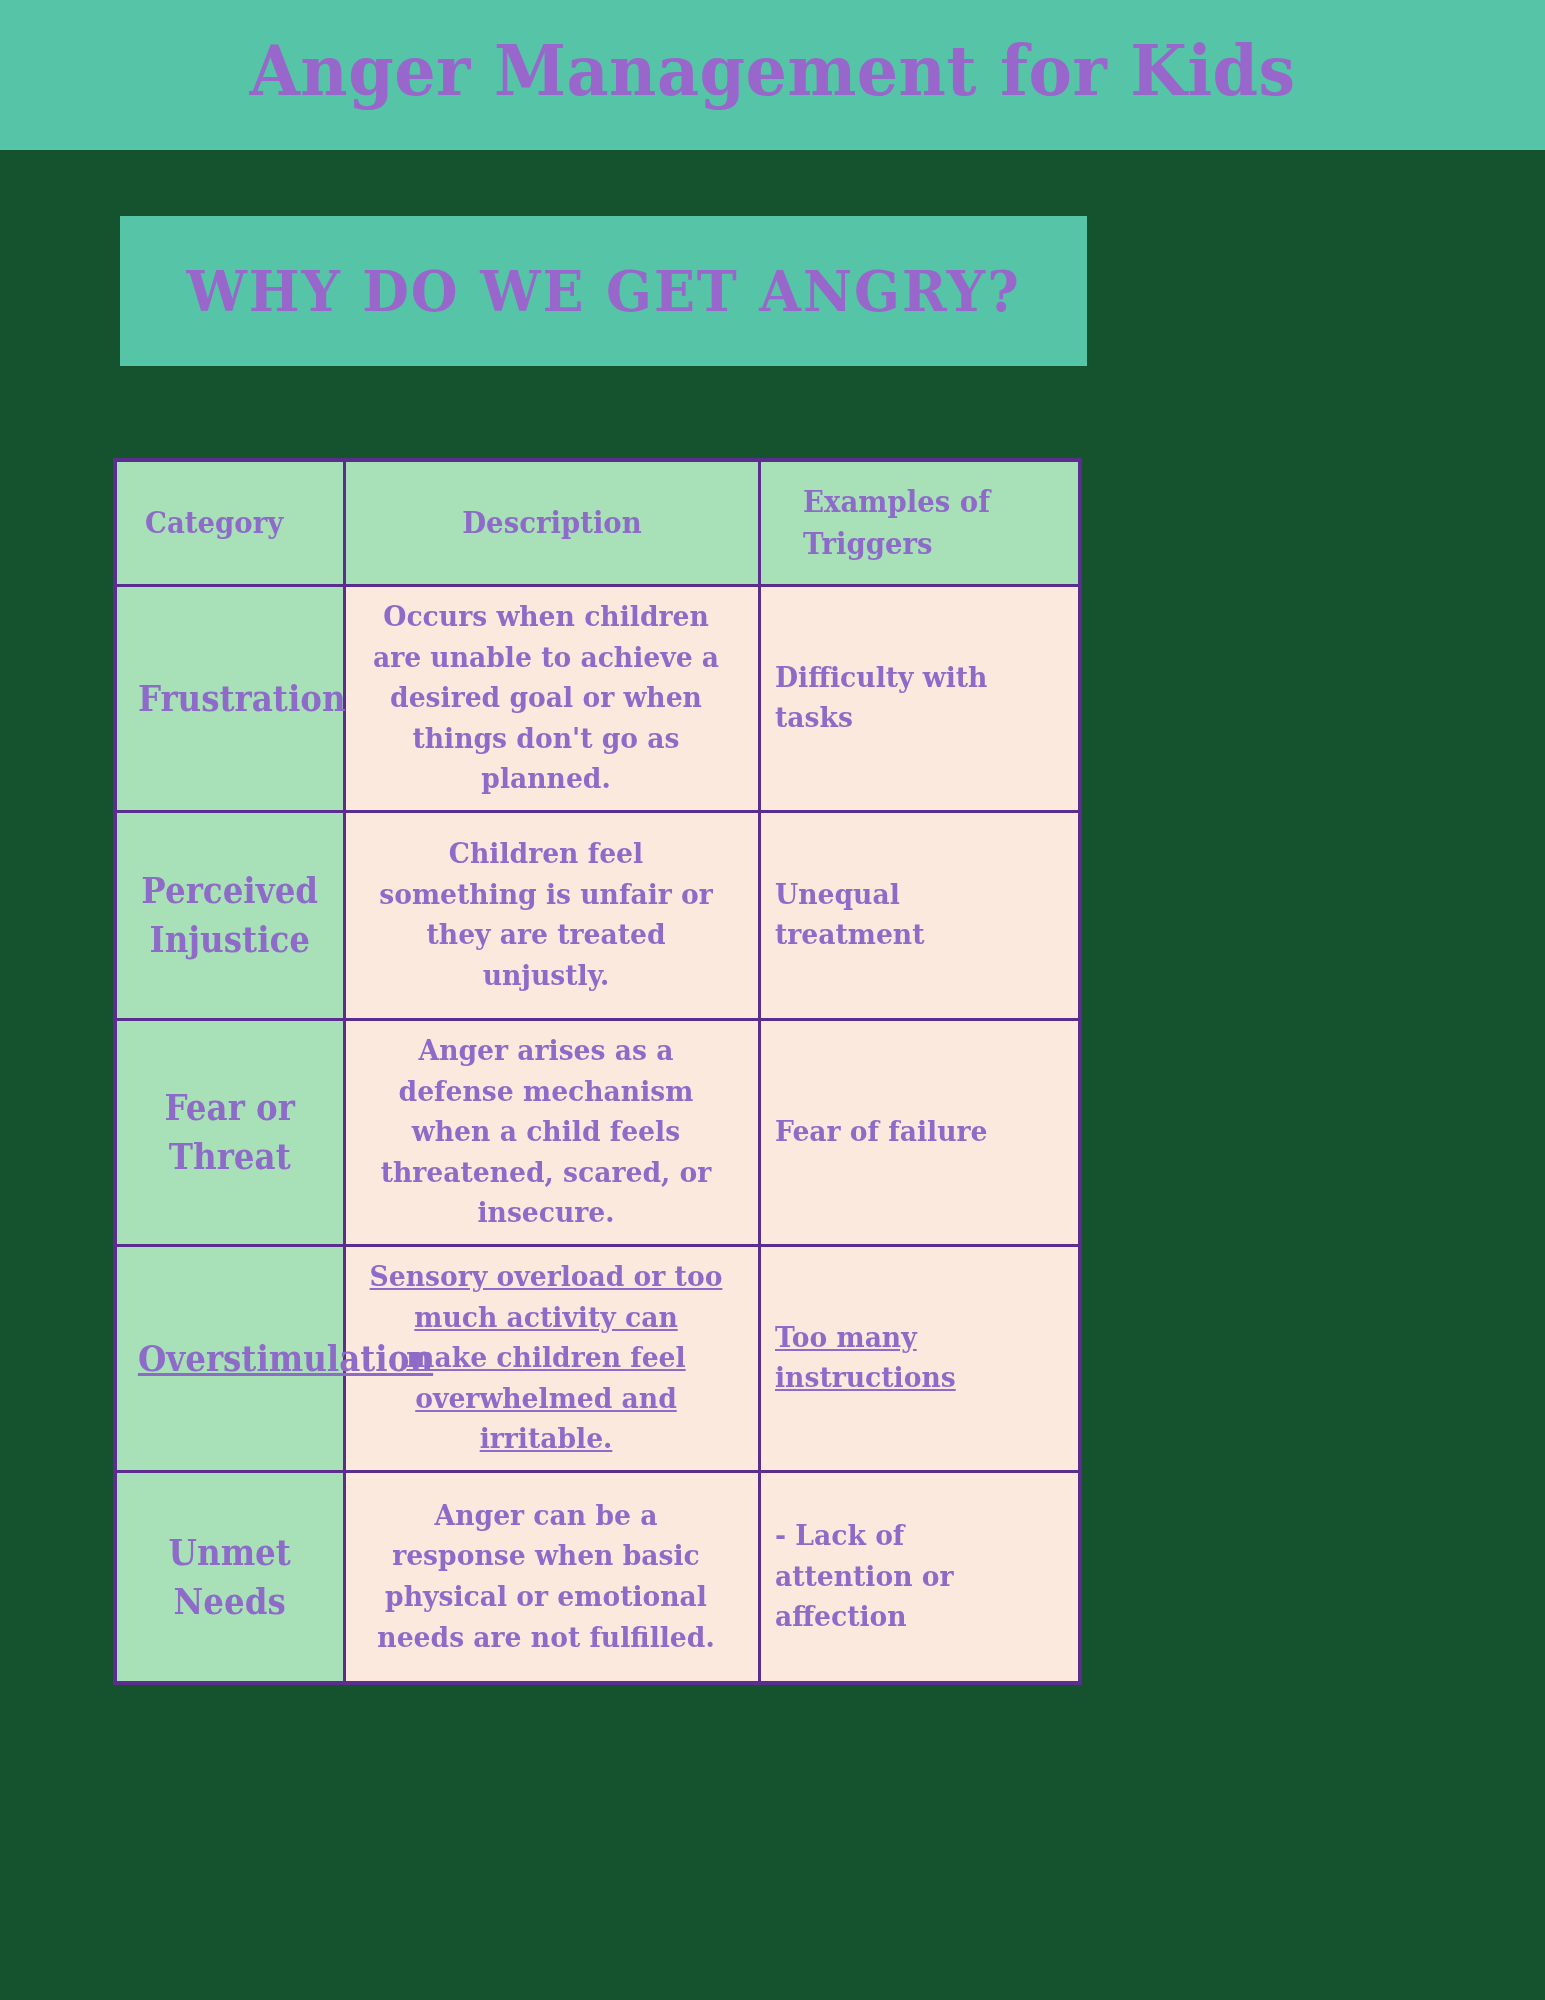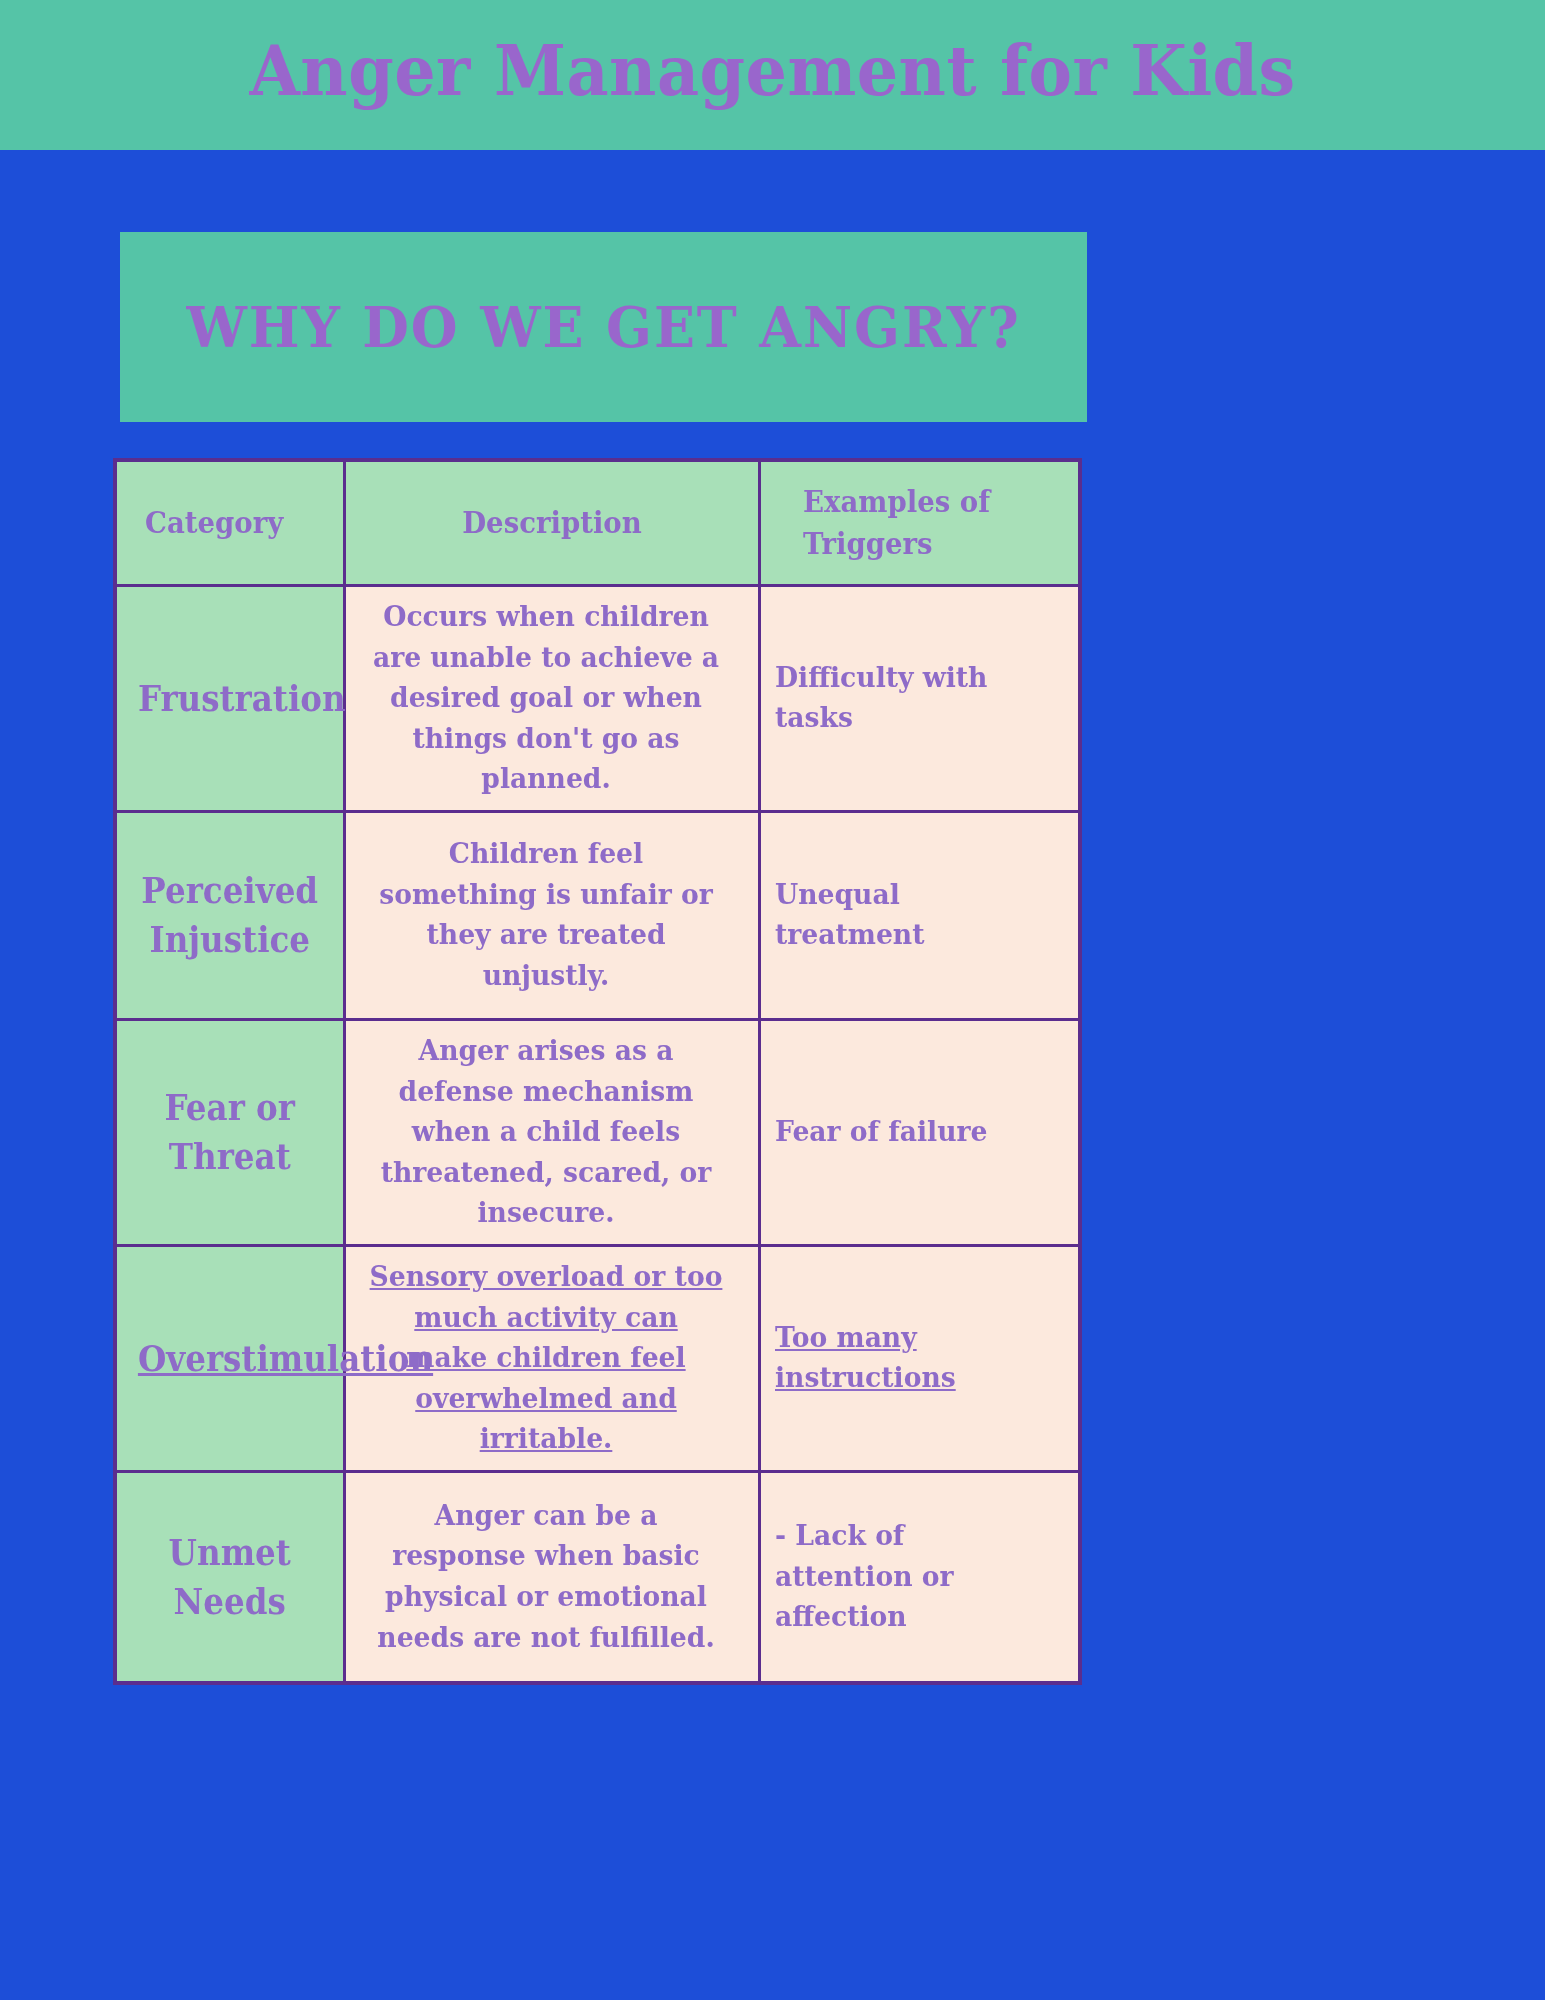--- a/index.html
+++ b/index.html
@@ -11,21 +11,21 @@
     height: 2000px;
     background: #FCE9DD;
     font-family: "Liberation Serif", serif;
     overflow: hidden;
   }
 
   .page {
     position: relative;
     width: 1545px;
     height: 2000px;
-    background: #1d4ed8;
+    background: #14532d;
   }
 
   
   .header-band {
     position: absolute;
     left: 0;
     top: 0;
     width: 1545px;
     height: 150px;
     background: #55C4A7;
@@ -43,23 +43,23 @@
     transform: scaleX(0.93);
     transform-origin: center;
     white-space: nowrap;
     margin-top: -8px;
   }
 
   
   .subtitle-banner {
     position: absolute;
     left: 120px;
-    top: 232px;
+    top: 216px;
     width: 967px;
-    height: 190px;
+    height: 150px;
     background: #55C4A7;
     display: flex;
     align-items: center;
     justify-content: center;
   }
   .subtitle-text {
     font-family: "DejaVu Serif", "Liberation Serif", serif;
     font-weight: bold;
     font-size: 56px;
     line-height: 1;

